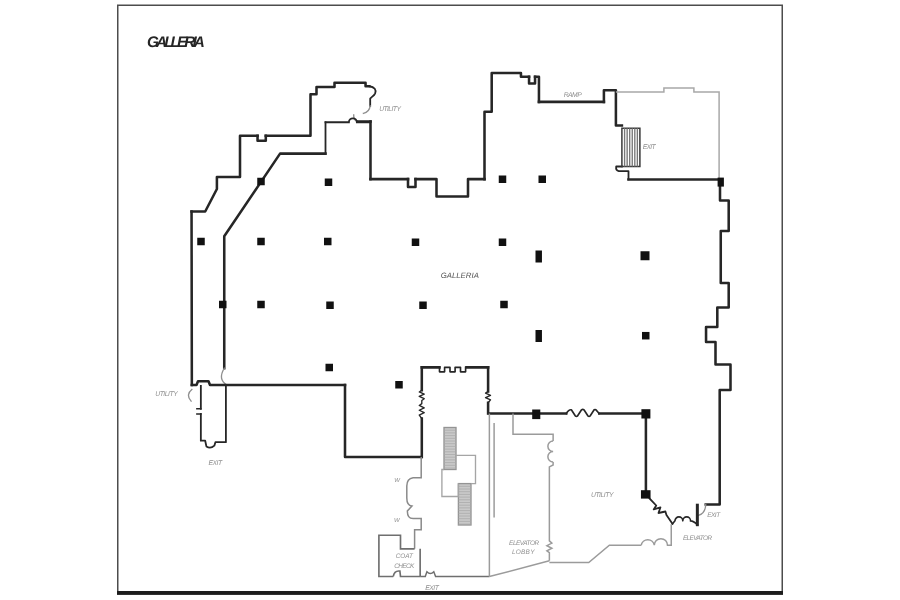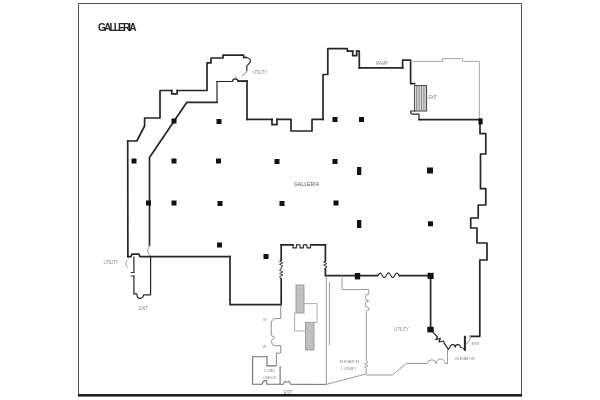--- a/index.html
+++ b/index.html
@@ -1,16 +1,16 @@
 <!DOCTYPE html>
 <html><head>
 <meta charset="utf-8">
 <style>
   html,body{margin:0;padding:0;background:#fff;}
-  .page{position:relative;width:600px;height:400px;background:#1d4ed8;font-family:"Liberation Sans",sans-serif;}
+  .page{position:relative;width:600px;height:400px;background:#1d4ed8;font-family:"Liberation Sans",sans-serif;font-style:italic;}
 </style>
 </head>
 <body>
 <div class="page">
 <svg width="600" height="400" viewBox="0 0 600 400" xmlns="http://www.w3.org/2000/svg">
 
 <rect x="0" y="0" width="600" height="400" fill="#ffffff"></rect>
 
 <g fill="none" stroke="#4d4d4d" stroke-width="1">
   <path d="M78.5,394 L78.5,3.5 L521.5,3.5 L521.5,394"></path>

